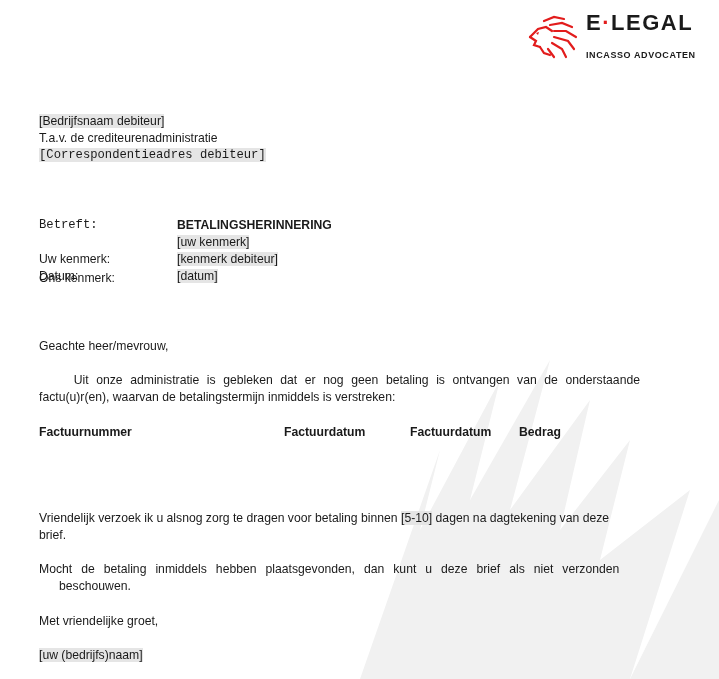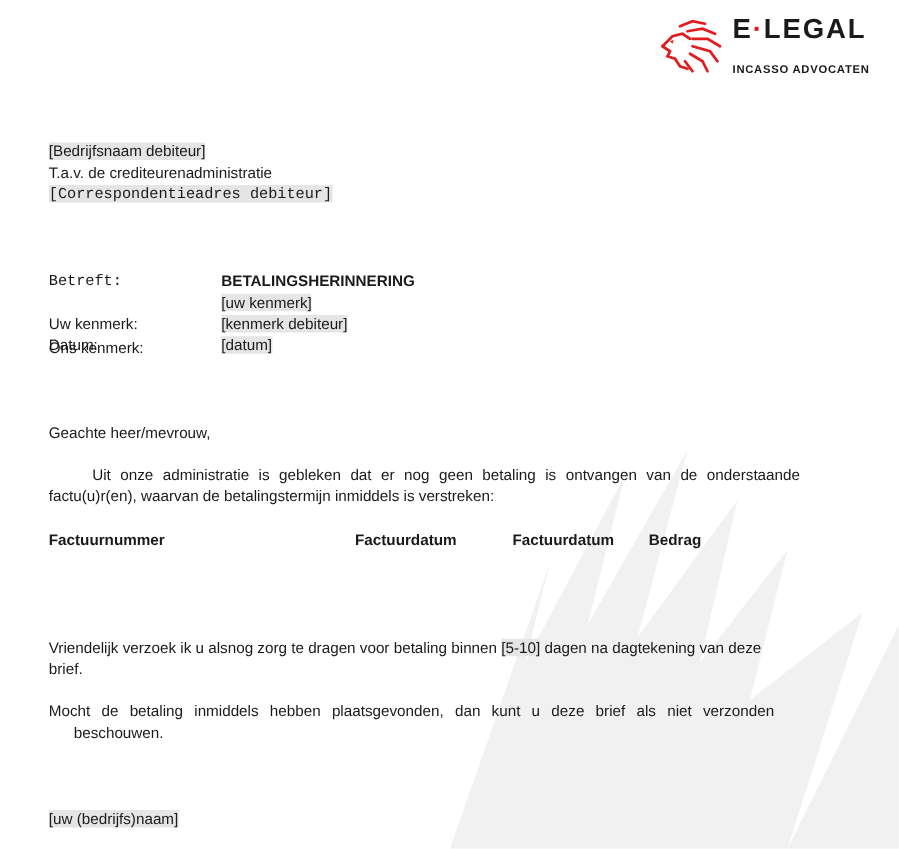--- a/index.html
+++ b/index.html
@@ -79,15 +79,16 @@
   <div class="abs bold" style="left:410px; top:424px;">Factuurdatum</div>
   <div class="abs bold" style="left:519px; top:424px;">Bedrag</div>
 
 
   <div class="abs" style="left:39px; top:510px;"><span>Vriendelijk verzoek ik u alsnog zorg te dragen voor betaling binnen </span><span class="ph">[5-10]</span><span> dagen na dagtekening van deze</span></div>
   <div class="abs" style="left:39px; top:527px;">brief.</div>
 
   <div class="abs" style="left:39px; top:561px; word-spacing:5.6px;">Mocht de betaling inmiddels hebben plaatsgevonden, dan kunt u deze brief als niet verzonden</div>
   <div class="abs" style="left:39px; top:578px;padding-left:20px;">beschouwen.</div>
 
+  <div class="abs" style="left:39px; top:613px;">Met vriendelijke groet,</div>
   <div class="abs" style="left:39px; top:647px;"><span class="ph">[uw (bedrijfs)naam]</span></div>
 
 </div>
 
 </body></html>

